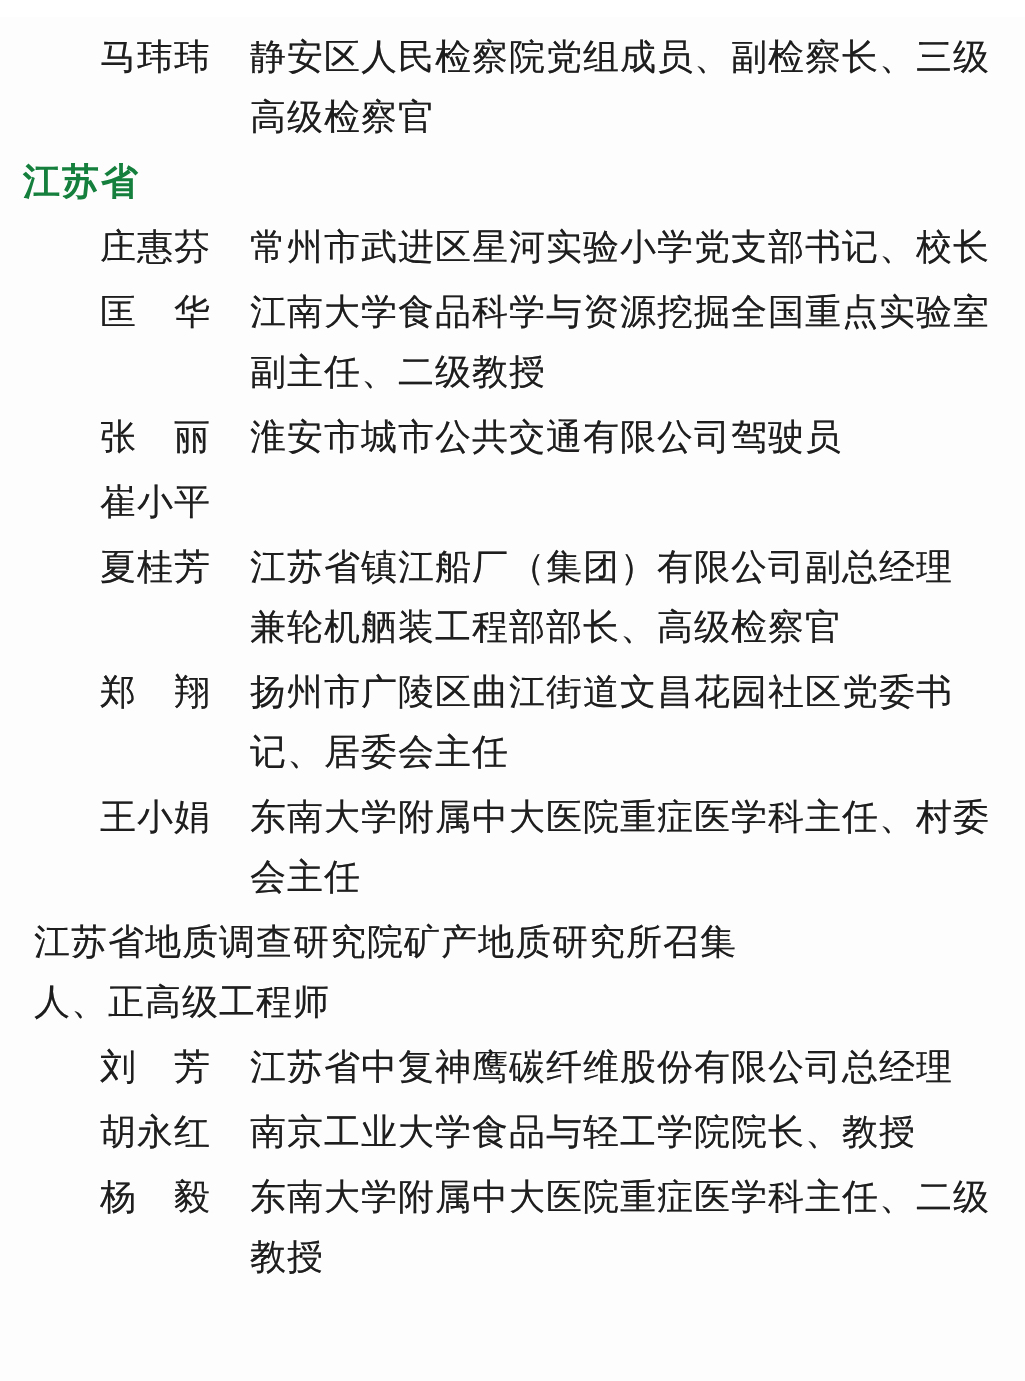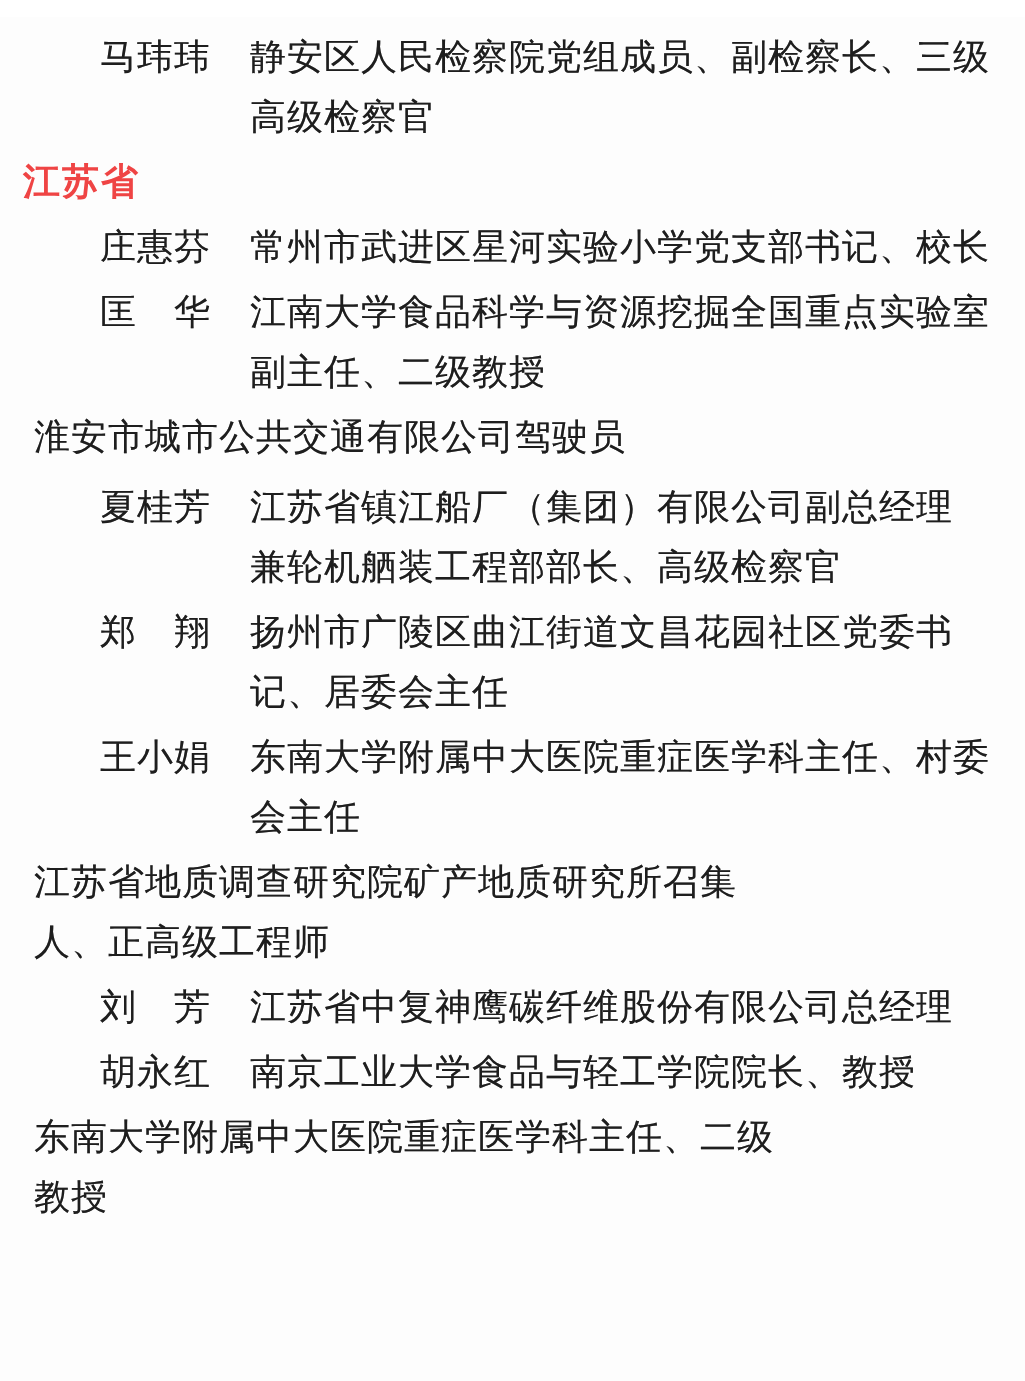--- a/index.html
+++ b/index.html
@@ -51,21 +51,21 @@
   }
 
   
   .section-header {
     font-family: "Liberation Sans", "DejaVu Sans", sans-serif;
     font-weight: bold;
     font-size: 37px;
     line-height: 60px;
     letter-spacing: 2px;
     margin: 0 0 5px 23px;
-    color: #ef4444;
+    color: #15803d;
   }
 </style>
 </head>
 <body>
 
 <div class="page">
   <div class="doc">
   <div class="entry">
     <span class="name">马玮玮</span>
     <span class="title">静安区人民检察院党组成员、副检察长、三级
@@ -79,24 +79,26 @@
     <span class="title">常州市武进区星河实验小学党支部书记、校长</span>
   </div>
 
   <div class="entry">
     <span class="name">匡　华</span>
     <span class="title">江南大学食品科学与资源挖掘全国重点实验室
 副主任、二级教授</span>
   </div>
 
   <div class="entry">
+    <span class="name">张　丽</span>
     <span class="title">淮安市城市公共交通有限公司驾驶员</span>
   </div>
 
   <div class="entry">
+    <span class="name">崔小平</span>
   </div>
 
   <div class="entry">
     <span class="name">夏桂芳</span>
     <span class="title">江苏省镇江船厂（集团）有限公司副总经理
 兼轮机舾装工程部部长、高级检察官</span>
   </div>
 
   <div class="entry">
     <span class="name">郑　翔</span>
@@ -120,17 +122,18 @@
     <span class="title">江苏省中复神鹰碳纤维股份有限公司总经理</span>
   </div>
 
   <div class="entry">
     <span class="name">胡永红</span>
     <span class="title">南京工业大学食品与轻工学院院长、教授</span>
   </div>
 
 
   <div class="entry">
+    <span class="name">杨　毅</span>
     <span class="title">东南大学附属中大医院重症医学科主任、二级
 教授</span>
   </div>
 </div>
 </div>
 
 </body></html>

